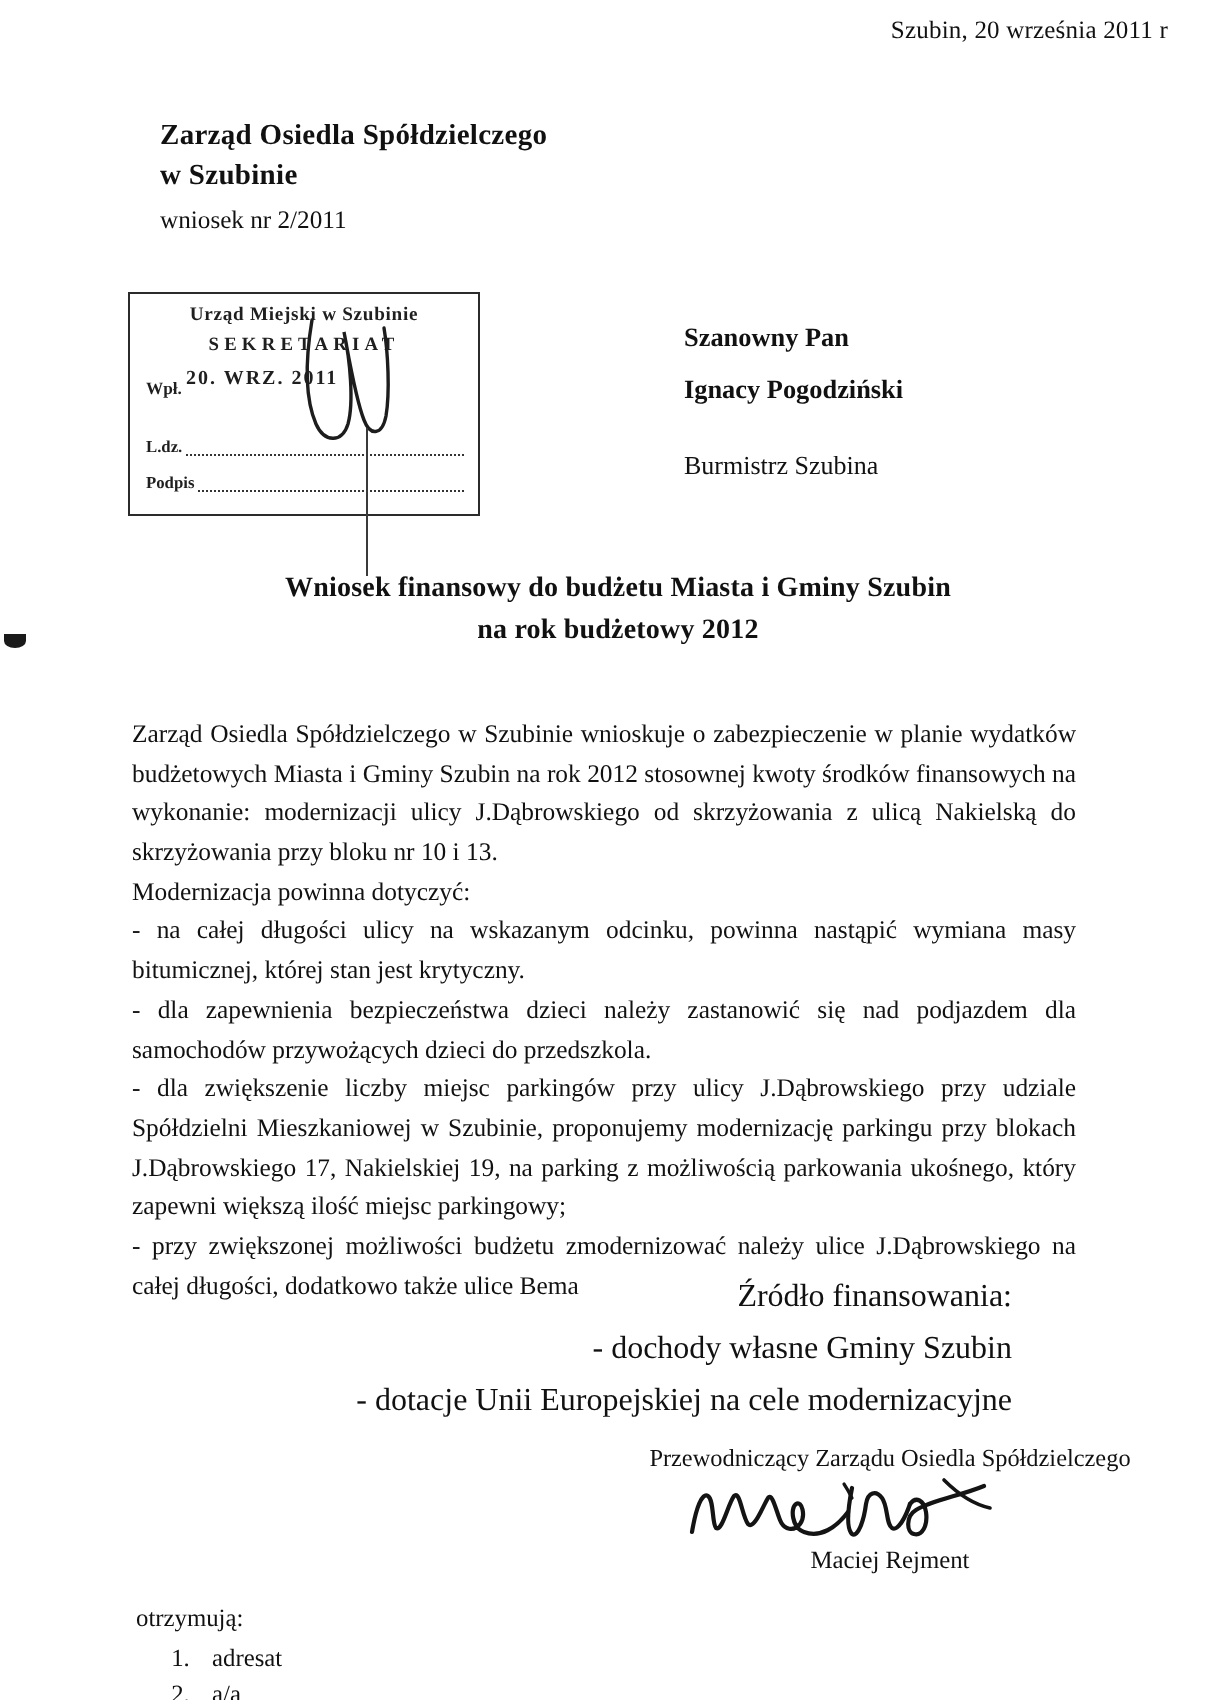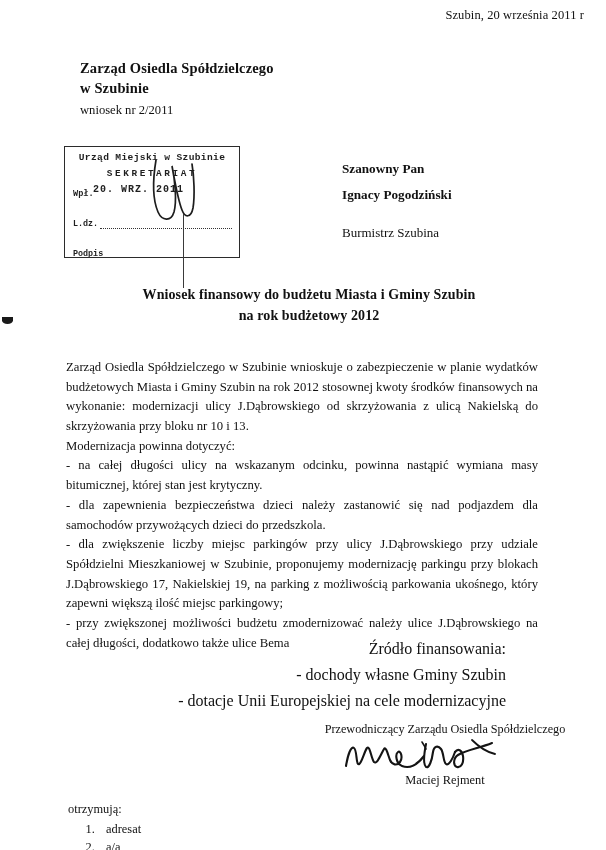--- a/index.html
+++ b/index.html
@@ -48,21 +48,21 @@
   }
 
   
   .stamp {
     position: absolute;
     left: 64px;
     top: 146px;
     width: 176px;
     height: 112px;
     border: 1.6px solid #2b2b2b;
-    font-family: Liberation Mono, monospace;
+    font-family: Liberation Serif, serif;
     color: #1f1f1f;
     box-sizing: border-box;
     overflow: hidden;
   }
   .stamp-office {
     position: absolute;
     top: 5px;
     left: 0;
     right: 0;
     text-align: center;
@@ -103,21 +103,21 @@
     left: 8px;
     right: 7px;
     font-size: 8.4px;
     font-weight: bold;
     display: flex;
     align-items: flex-end;
     white-space: nowrap;
     text-align: center;
   }
   .stamp-row.r1 { top: 72px; }
-  .stamp-row.r2 { top: 102px; }
+  .stamp-row.r2 { top: 90px; }
   .stamp-row .dots {
     flex: 1;
     margin-left: 2px;
     border-bottom: 1.4px dotted #333;
     height: 7px;
   }
   .stamp-sig {
     position: absolute;
     left: 148px;
     top: 158px;

